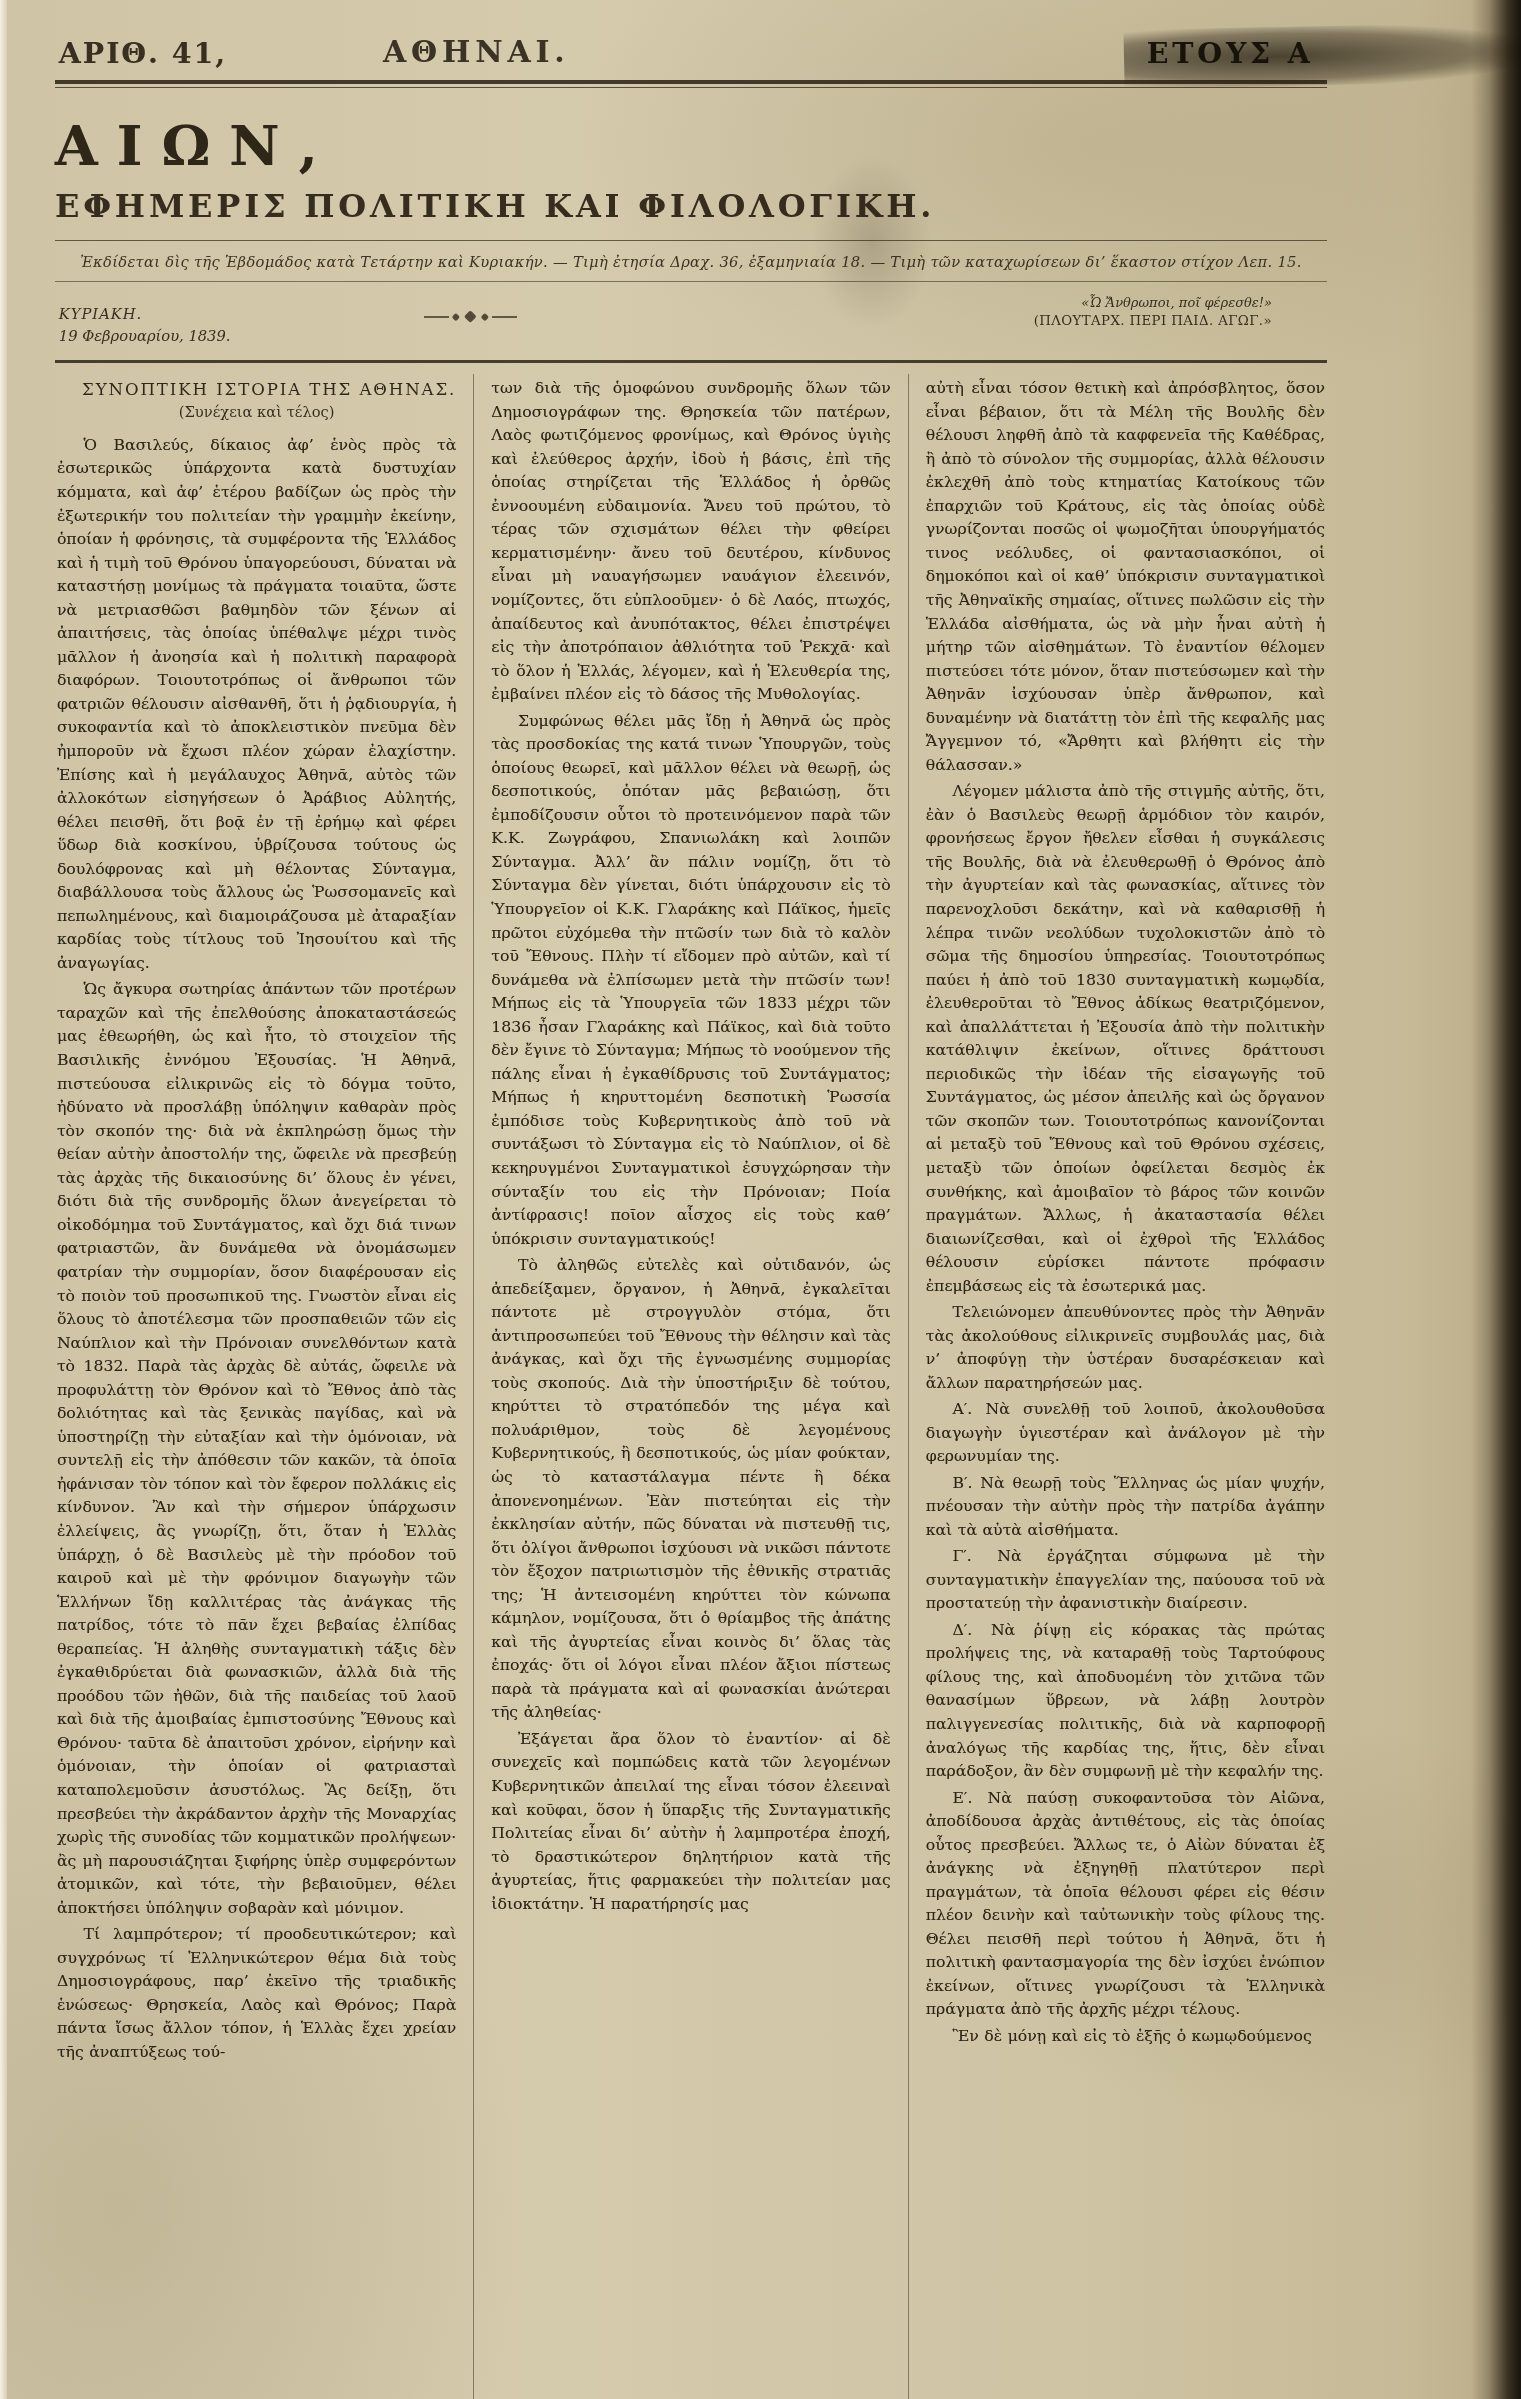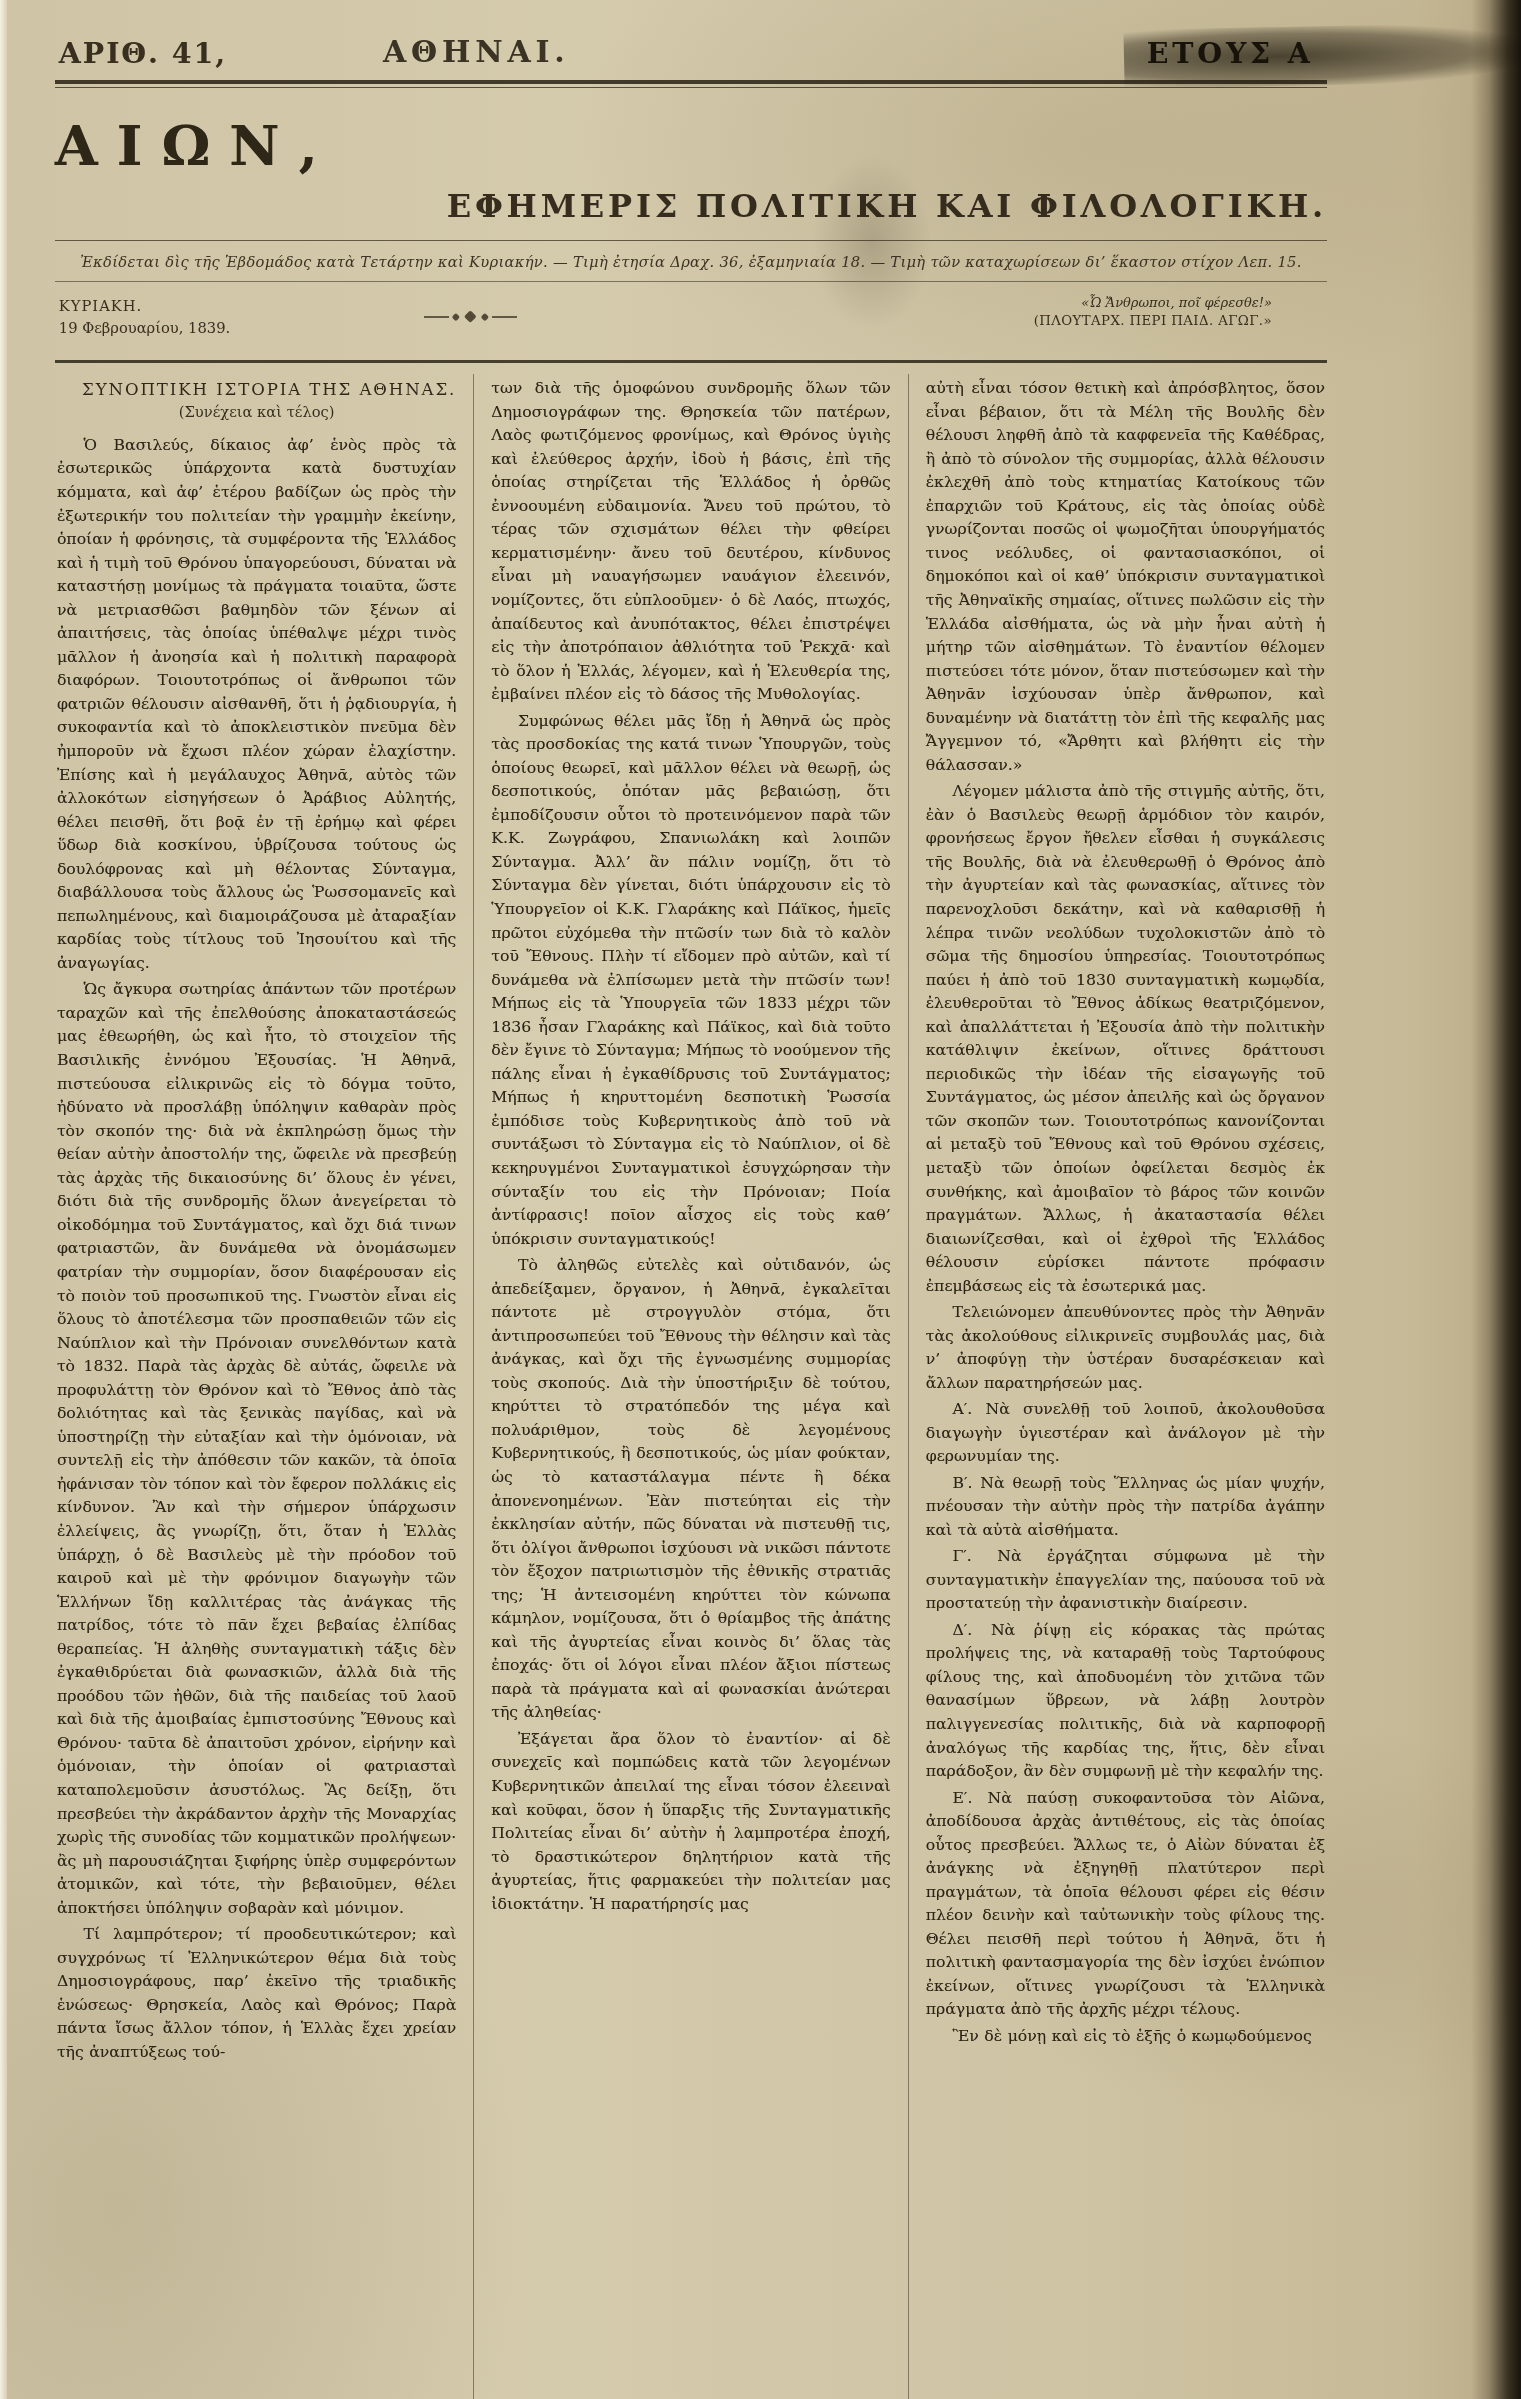--- a/index.html
+++ b/index.html
@@ -32,30 +32,30 @@
     background:radial-gradient(ellipse at 38% 50%, rgba(28,22,10,.72), rgba(28,22,10,.38) 55%, transparent 78%);
     transform:rotate(-1.2deg); z-index:0; }
   .year-stamp span { position:relative; z-index:1; }
 
   .rule-double { margin-top:1.9px; border-top:4.8px solid rgba(45,38,24,.88); }
   .rule-double::after { content:""; display:block; height:0; border-top:1.4px solid rgba(45,38,24,.75); margin-top:2.9px; }
 
   
   .masthead-title { margin-top:25px; text-align:left; font-size:55px; font-weight:bold;
     letter-spacing:19px; color:rgba(40,32,18,.93); text-shadow:0 0 0.6px rgba(40,32,18,.5); }
-  .masthead-sub { margin-top:9.5px; text-align:right; font-size:32px; font-weight:bold;
+  .masthead-sub { margin-top:9.5px; text-align:left; font-size:32px; font-weight:bold;
     letter-spacing:3.8px; color:rgba(40,32,18,.92); }
   .rule-thin { margin-top:15px; border-top:1.4px solid rgba(50,42,26,.7); }
   .pub-info { margin-top:11.4px; text-align:center; font-style:italic; font-size:14.7px;
     letter-spacing:0.3px; color:rgba(44,36,22,.9); }
   .rule-thin2 { margin-top:11.4px; border-top:1px solid rgba(50,42,26,.55); }
 
   
   .dateline-row { position:relative; margin-top:13.3px; min-height:53px; }
-  .dateline { position:absolute; left:3.8px; top:0; font-size:14.7px; line-height:1.5; color:rgba(42,34,20,.92); }
+  .dateline { position:absolute; left:3.8px; top:8px; font-size:14.7px; line-height:1.5; color:rgba(42,34,20,.92);font-style:italic; }
   .dateline .day { letter-spacing:1px; }
   .ornament { position:absolute; left:369px; top:17px; display:flex; align-items:center; }
   .orn-line { width:25px; height:1.9px; background:rgba(50,42,26,.7); }
   .orn-diamond { width:8.6px; height:8.6px; margin:0 3.8px; background:rgba(50,42,26,.8); transform:rotate(45deg); border-radius:1.9px; }
   .orn-diamond.small { width:5.7px; height:5.7px; }
   .motto { position:absolute; right:55px; top:0; text-align:right; color:rgba(42,34,20,.92); }
   .motto .quote { font-style:italic; font-size:13px; }
   .motto .attr { font-size:13.3px; margin-top:2.9px; letter-spacing:0.4px; }
 
   .rule-thick { margin-top:11.4px; border-top:3.3px solid rgba(45,38,24,.85); }

